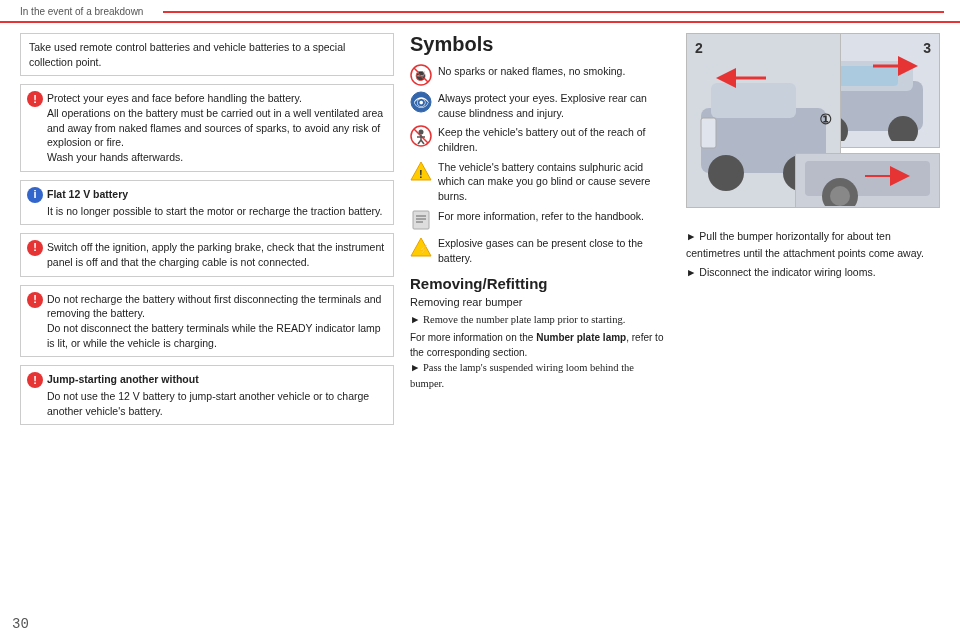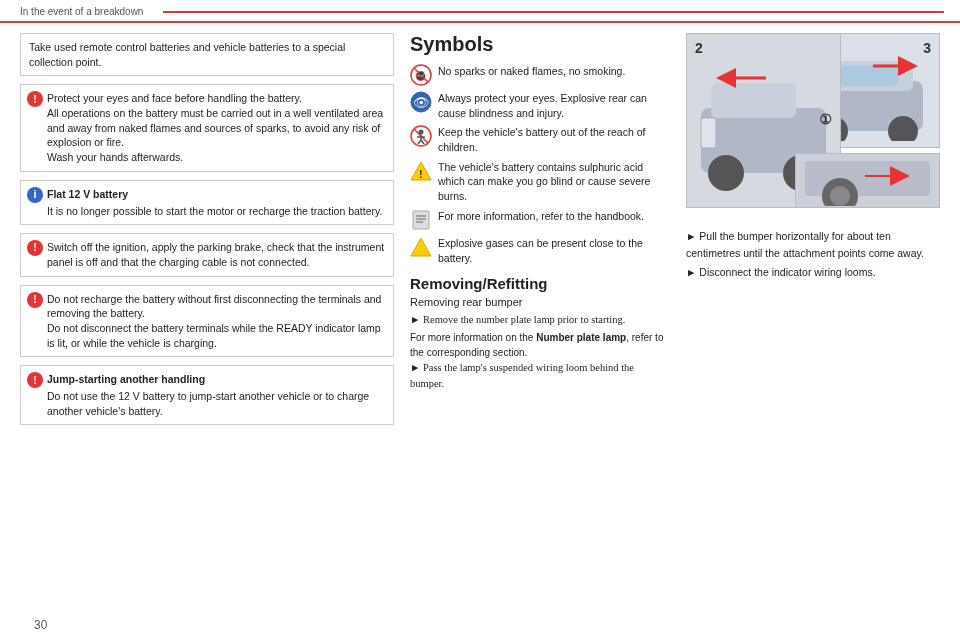--- a/index.html
+++ b/index.html
@@ -165,23 +165,24 @@
     }
     .right-instructions .arrow-item {
       margin-bottom: 2px;
     }
     .right-instructions .arrow-item::before {
       content: '► ';
     }
     .page-number {
       position: absolute;
       bottom: 8px;
-      left: 34px;
-      font-size: 12px;
+      left: 12px;
+      font-size: 14px;
       color: #555;
+      font-family: Liberation Mono, monospace;
     }
   </style>
 </head>
 <body>
 
 <div class="page-header">
   <span class="header-title">In the event of a breakdown</span>
   <div class="header-line"></div>
 </div>
 
@@ -212,21 +213,21 @@
     </div>
 
     <div class="warning-box">
       <div class="warn-icon">!</div>
       <span style="white-space: pre-line;">Do not recharge the battery without first disconnecting the terminals and removing the battery.
 Do not disconnect the battery terminals while the READY indicator lamp is lit, or while the vehicle is charging.</span>
     </div>
 
     <div class="warning-box">
       <div class="warn-icon">!</div>
-      <span class="box-title">Jump-starting another handling</span>
+      <span class="box-title">Jump-starting another without</span>
       <span>Do not use the 12 V battery to jump-start another vehicle or to charge another vehicle's battery.</span>
     </div>
 
   </div>
 
   <div class="middle-col">
 
     <div class="section-title">Symbols</div>
 
     <div class="symbols-list">

